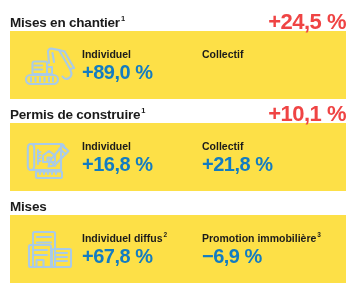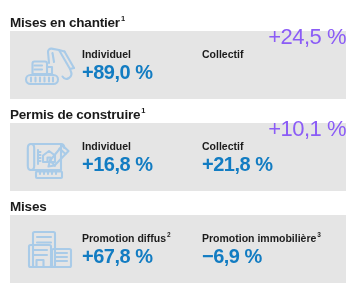--- a/index.html
+++ b/index.html
@@ -46,35 +46,35 @@
     line-height: 1;
   }
   .section-title sup {
     font-size: 7.5px;
     font-weight: bold;
     vertical-align: super;
     margin-left: 1px;
   }
   .headline-value {
     font-size: 22px;
-    font-weight: normal;
-    color: #8b5cf6;
+    font-weight: bold;
+    color: #ef4444;
     line-height: 1;
     letter-spacing: -0.5px;
     white-space: nowrap;
     position: relative;
-    top: 19px;
+    top: 4px;
   }
 
   
   .card {
     position: relative;
     display: flex;
     align-items: center;
-    background: #e5e5e5;
+    background: #fde047;
     margin: 2px 6px 0 6px;
     height: 68px;
     box-sizing: border-box;
     padding: 0 4px 0 8px;
     z-index: 1;
   }
   .card-icon {
     width: 64px;
     min-width: 64px;
     display: flex;
@@ -245,21 +245,21 @@
 
           <path d="M15.5 42 L15.5 35 L22.5 35 L22.5 42"></path>
 
           <rect x="31" y="24" width="19" height="18" rx="1.5"></rect>
           <path d="M35 28 L46 28 M35 32 L46 32 M35 36 L46 36"></path>
         </svg>
       </div>
       <div class="metrics">
         <div class="metric col-a">
           <div class="metric-label">
-            <span>Promotion diffus</span><sup>2</sup>
+            <span>Individuel diffus</span><sup>2</sup>
           </div>
           <div class="metric-value">+67,8 %</div>
         </div>
         <div class="metric col-b">
           <div class="metric-label">
             <span>Promotion immobilière</span><sup>3</sup>
           </div>
           <div class="metric-value">−6,9 %</div>
         </div>
       </div>

